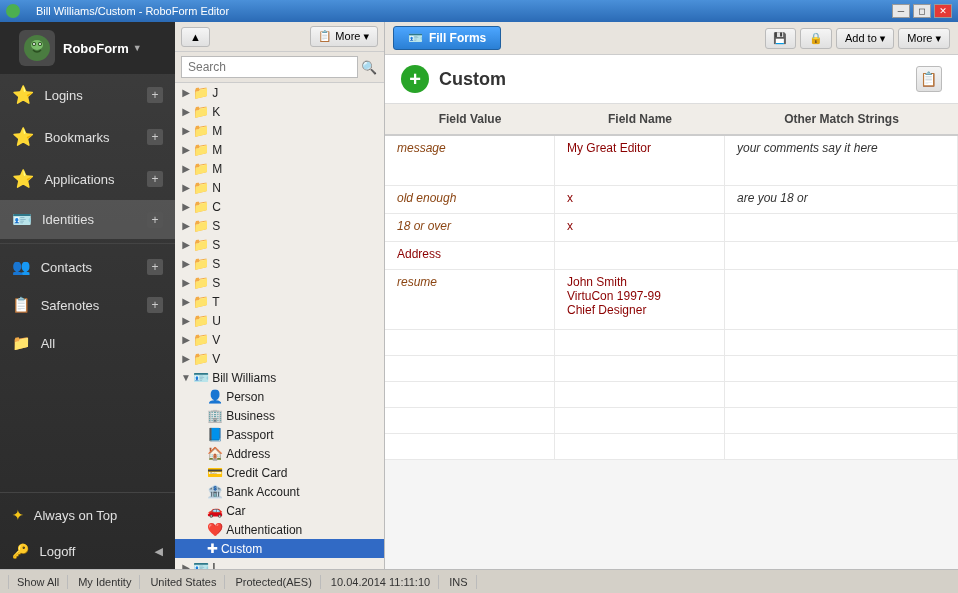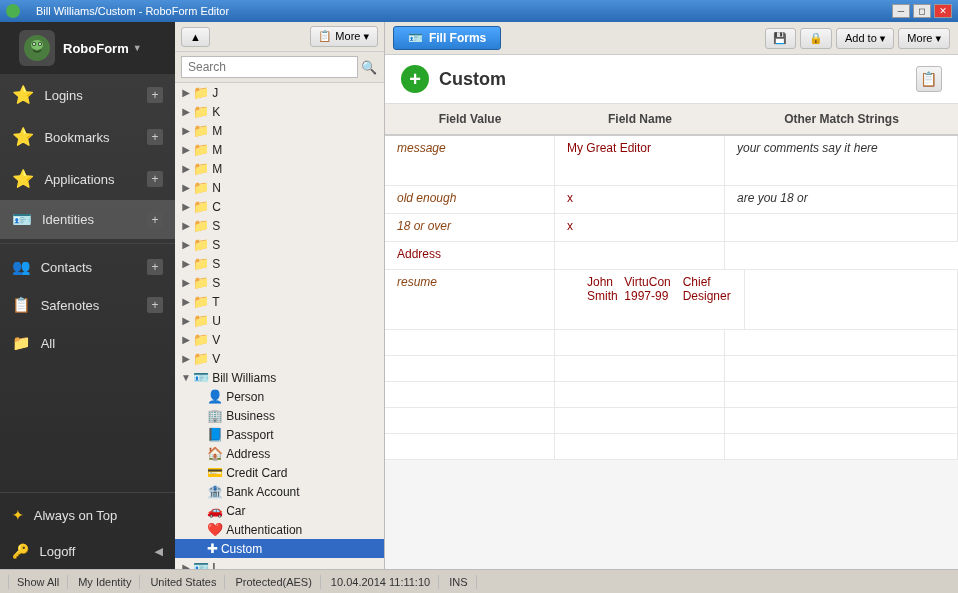--- a/index.html
+++ b/index.html
@@ -242,21 +242,21 @@
       padding: 5px 12px;
       font-size: 12px;
       border-right: 1px solid #e8e8e8;
       display: flex;
       align-items: flex-start;
       color: #333;
     }
     .table-cell.field-name { color: #8b4513; font-style: italic; }
     .table-cell.field-value { color: #8b0000; }
     .table-cell.other-match { color: #333; font-style: italic; }
-    .table-cell.multi-line { flex-direction: row; }
+    .table-cell.multi-line { flex-direction: column; }
 
     
     #status-bar {
       height: 24px;
       background: #d4d0c8;
       border-top: 1px solid #bbb;
       display: flex;
       align-items: center;
       padding: 0 8px;
       gap: 2px;
@@ -606,21 +606,21 @@
           <div class="table-cell field-value">x</div>
           <div class="table-cell other-match"></div>
         </div>
 
 
         <div class="table-row">
           <div class="table-cell field-value">Address</div>
           <div class="table-cell other-match"></div>
         </div>
 
-        <div class="table-row tall" style="min-height:60px;gap:20px;">
+        <div class="table-row tall" style="min-height:60px;">
           <div class="table-cell field-name">resume</div>
           <div class="table-cell field-value multi-line">
             <span>John Smith</span>
             <span>VirtuCon 1997-99</span>
             <span>Chief Designer</span>
           </div>
           <div class="table-cell other-match"></div>
         </div>
 
         <div class="table-row" style="min-height:26px;">

